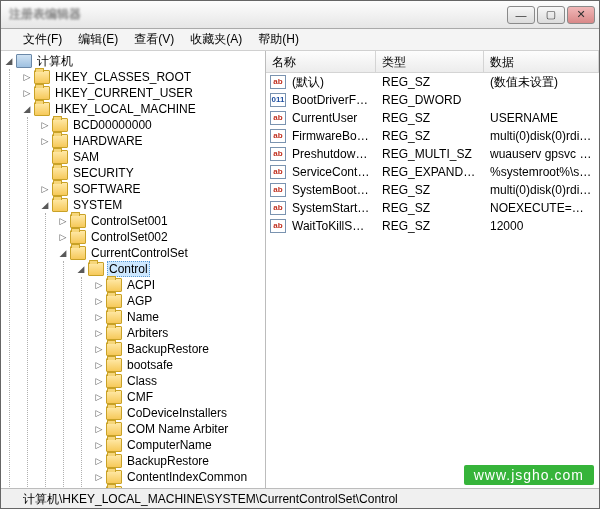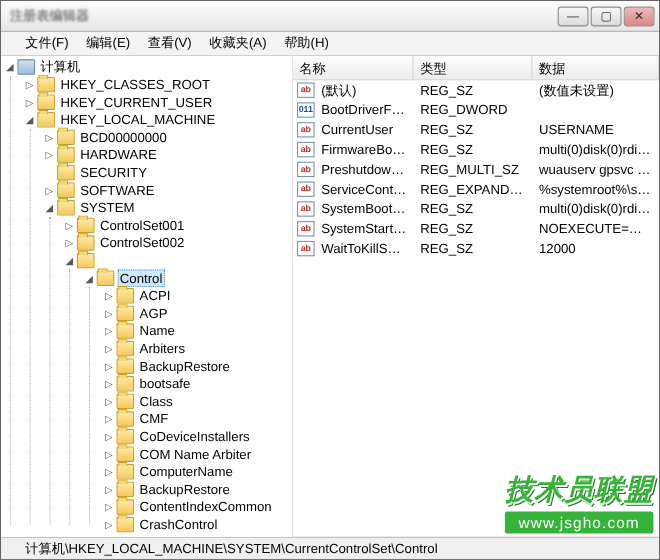--- a/index.html
+++ b/index.html
@@ -102,20 +102,25 @@
                   <span class="node-label">BCD00000000</span>
                 </div>
               <div class="node-row">
                   <span class="twisty">▷</span>
                   <span class="node-icon folder"></span>
                   <span class="node-label">HARDWARE</span>
                 </div>
               <div class="node-row">
                   <span class="twisty"></span>
                   <span class="node-icon folder"></span>
+                  <span class="node-label">SAM</span>
+                </div>
+              <div class="node-row">
+                  <span class="twisty"></span>
+                  <span class="node-icon folder"></span>
                   <span class="node-label">SECURITY</span>
                 </div>
               <div class="node-row">
                   <span class="twisty">▷</span>
                   <span class="node-icon folder"></span>
                   <span class="node-label">SOFTWARE</span>
                 </div>
 
               <div class="node">
                 <div class="node-row">
@@ -132,20 +137,21 @@
                   <div class="node-row">
                       <span class="twisty">▷</span>
                       <span class="node-icon folder"></span>
                       <span class="node-label">ControlSet002</span>
                     </div>
 
                   <div class="node">
                     <div class="node-row">
                         <span class="twisty">◢</span>
                         <span class="node-icon folder"></span>
+                        <span class="node-label">CurrentControlSet</span>
                       </div>
                     <div class="children">
                       <div class="node">
                         <div class="node-row">
                             <span class="twisty">◢</span>
                             <span class="node-icon folder"></span>
                             <span class="node-label sel">Control</span>
                           </div>
                         <div class="children" id="control-children">
                             <div class="node-row">
@@ -313,15 +319,14 @@
           </div>
         </div>
     </div>
 
   </div>
 
   <div class="statusbar">计算机\HKEY_LOCAL_MACHINE\SYSTEM\CurrentControlSet\Control</div>
 </div>
 
 <div class="watermark">
-  <div class="wm-top">技术员联盟</div>
   <div class="wm-bot">www.jsgho.com</div>
 </div>
 
 </body></html>

